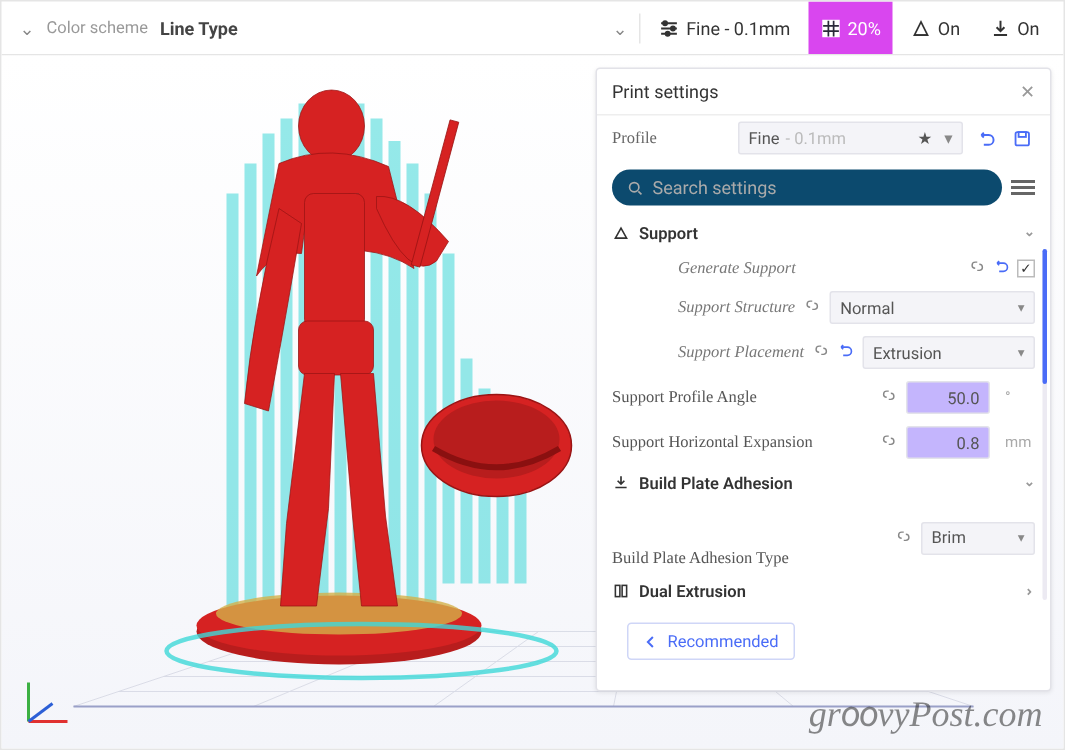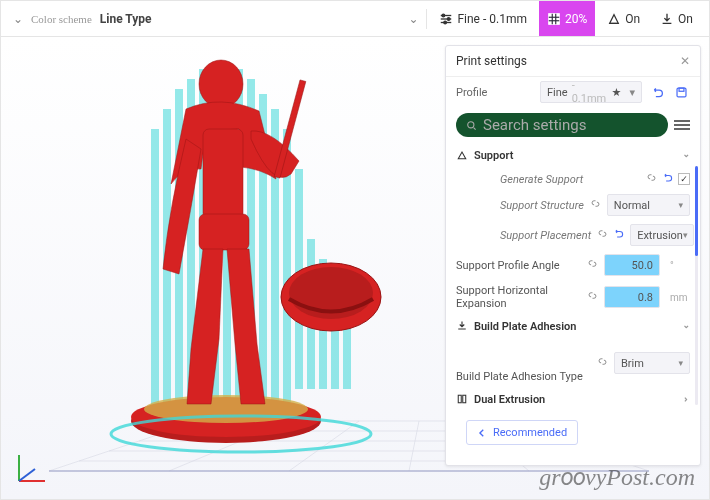--- a/index.html
+++ b/index.html
@@ -1,41 +1,41 @@
 <!DOCTYPE html>
 <html><head>
 <meta charset="utf-8">
 <style>
   * { box-sizing: border-box; margin: 0; padding: 0; font-family: -apple-system, BlinkMacSystemFont, "Segoe UI", Roboto, sans-serif; }
   body { width: 710px; height: 500px; background: #fff; overflow: hidden; position: relative; border: 1px solid #e5e5e5; }
   .topbar { height: 36px; border-bottom: 1px solid #e5e5e5; display: flex; align-items: center; padding: 0 8px; gap: 4px; font-size: 12px; color: #555; }
   .topbar .chev { width: 18px; text-align: center; color: #888; cursor: pointer; }
-  .topbar .lbl { color: #999; font-size: 11px; font-family: Liberation Serif, serif; }
+  .topbar .lbl { color: #999; font-size: 11px; }
   .topbar .val { color: #444; font-weight: 700; margin-left: 4px;}
   .topbar .spacer { flex: 1; }
   .topbar .tool { display: flex; align-items: center; gap: 4px; padding: 0 8px; height: 100%; color: #333; font-size: 12px; cursor: pointer; }
   .topbar .tool.dark { background: #d946ef; color: #fff; }
   .topbar .sep { width: 1px; height: 20px; background: #e5e5e5; }
   .topbar svg { width: 14px; height: 14px; }
   .viewport { position: absolute; top: 36px; left: 0; right: 0; bottom: 0; background: linear-gradient(#fff,#f4f5fa); }
   .axes { position: absolute; left: 10px; bottom: 10px; }
   .axes line { stroke-width: 2; }
   
-  .panel { position: absolute; top: 44px; right: 8px; width: 256px; background: #fff; border: 1px solid #e2e2e8; border-radius: 3px; font-size: 11px; color: #444; box-shadow: 0 1px 3px rgba(0,0,0,.08); }
+  .panel { position: absolute; top: 44px; right: 8px; width: 304px; background: #fff; border: 1px solid #e2e2e8; border-radius: 3px; font-size: 11px; color: #444; box-shadow: 0 1px 3px rgba(0,0,0,.08); }
   .panel-header { display: flex; align-items: center; padding: 8px 10px; border-bottom: 1px solid #eee; font-size: 12px; color: #333;}
   .panel-header .close { margin-left: auto; color: #999; cursor: pointer; font-size: 12px; }
   .row { display: flex; align-items: center; padding: 4px 10px; gap: 6px; }
-  .row .rlabel { flex: 0 0 78px; color: #666; font-size: 11px; }
+  .row .rlabel { flex: 0 0 78px; color: #666; font-size: 11px; font-family: Liberation Serif, serif; }
   .row .rlabel.it { font-style: italic; color: #777; flex: 0 0 auto; margin-left: 44px; }
   .row .rlabel.sm { flex: 0 0 auto; color:#555;}
   .dropdown { flex: 1; height: 22px; background: #f4f4f8; border: 1px solid #e3e3ea; border-radius: 2px; display: flex; align-items: center; padding: 0 6px; font-size: 11px; color: #555; position: relative; }
   .dropdown .dd-caret { margin-left: auto; color: #888; font-size: 9px; }
-  .input { flex: 1; height: 22px; background: #7dd3fc; border: 1px solid #e3e3ea; border-radius: 2px; padding: 0 6px; font-size: 11px; color: #555; display:flex; align-items:center; justify-content:flex-end;}
+  .input { flex: 1; height: 22px; background: #c4b5fd; border: 1px solid #e3e3ea; border-radius: 2px; padding: 0 6px; font-size: 11px; color: #555; display:flex; align-items:center; justify-content:flex-end;}
   .searchrow { padding: 6px 10px; display:flex; align-items:center; gap:6px; }
-  .search { flex:1; height:24px; background:#14532d; border-radius:12px; display:flex; align-items:center; padding:0 10px; color:#aaa; font-size:15px; gap:6px;}
+  .search { flex:1; height:24px; background:#0c4a6e; border-radius:12px; display:flex; align-items:center; padding:0 10px; color:#aaa; font-size:12px; gap:6px;}
   .hamb { width:16px; display:flex; flex-direction:column; gap:2px; cursor:pointer;}
   .hamb span{height:2px;background:#666;}
   .section-head { display:flex; padding: 6px 10px; font-weight:600; color:#333; font-size:11px; gap:6px;}
   .section-head .caret { margin-left:auto; color:#999; font-size:9px;}
   .linkicons { display:flex; gap:5px; margin-left:auto; align-items:center; }
   .linkicons svg { width:11px; height:11px; color:#888;}
   .linkicons .reset svg { color:#4a6cf7;}
   .checkbox { width:12px;height:12px;border:1px solid #bbb; background:#fff; display:flex;align-items:center;justify-content:center;font-size:9px;color:#333;}
   .unit { color:#aaa; font-size:10px; margin-left:4px; width: 20px; text-align:left;}
   .recommended { margin:8px 10px 10px; border:1px solid #cfd6f7; color:#4a6cf7; border-radius:3px; padding:5px 10px; display:inline-flex; align-items:center; gap:6px; font-size:11px; cursor:pointer; width:auto;}

